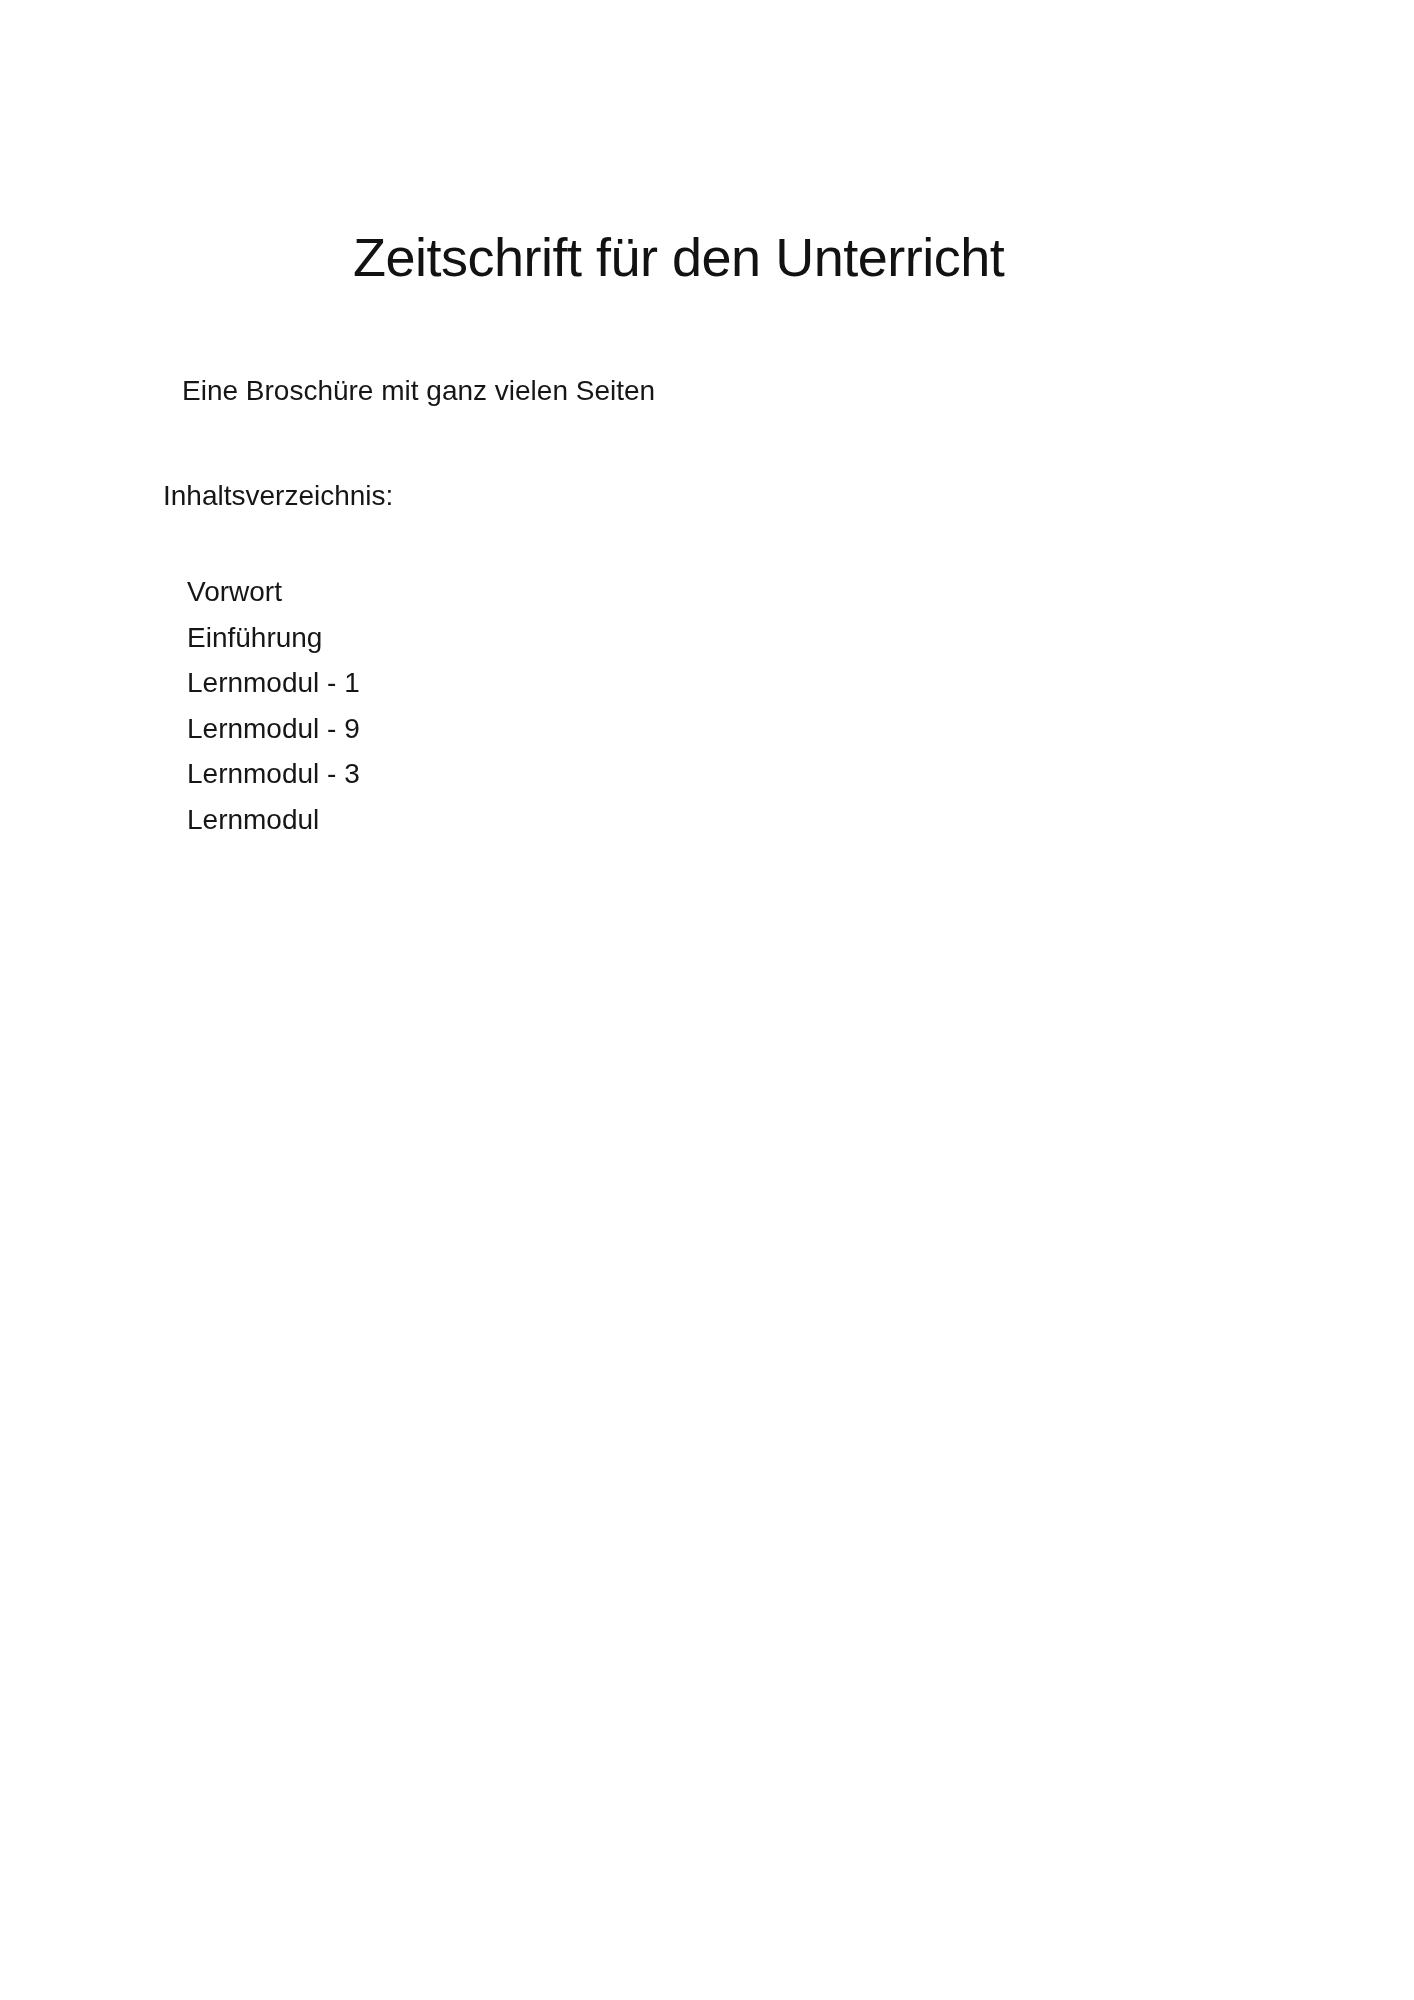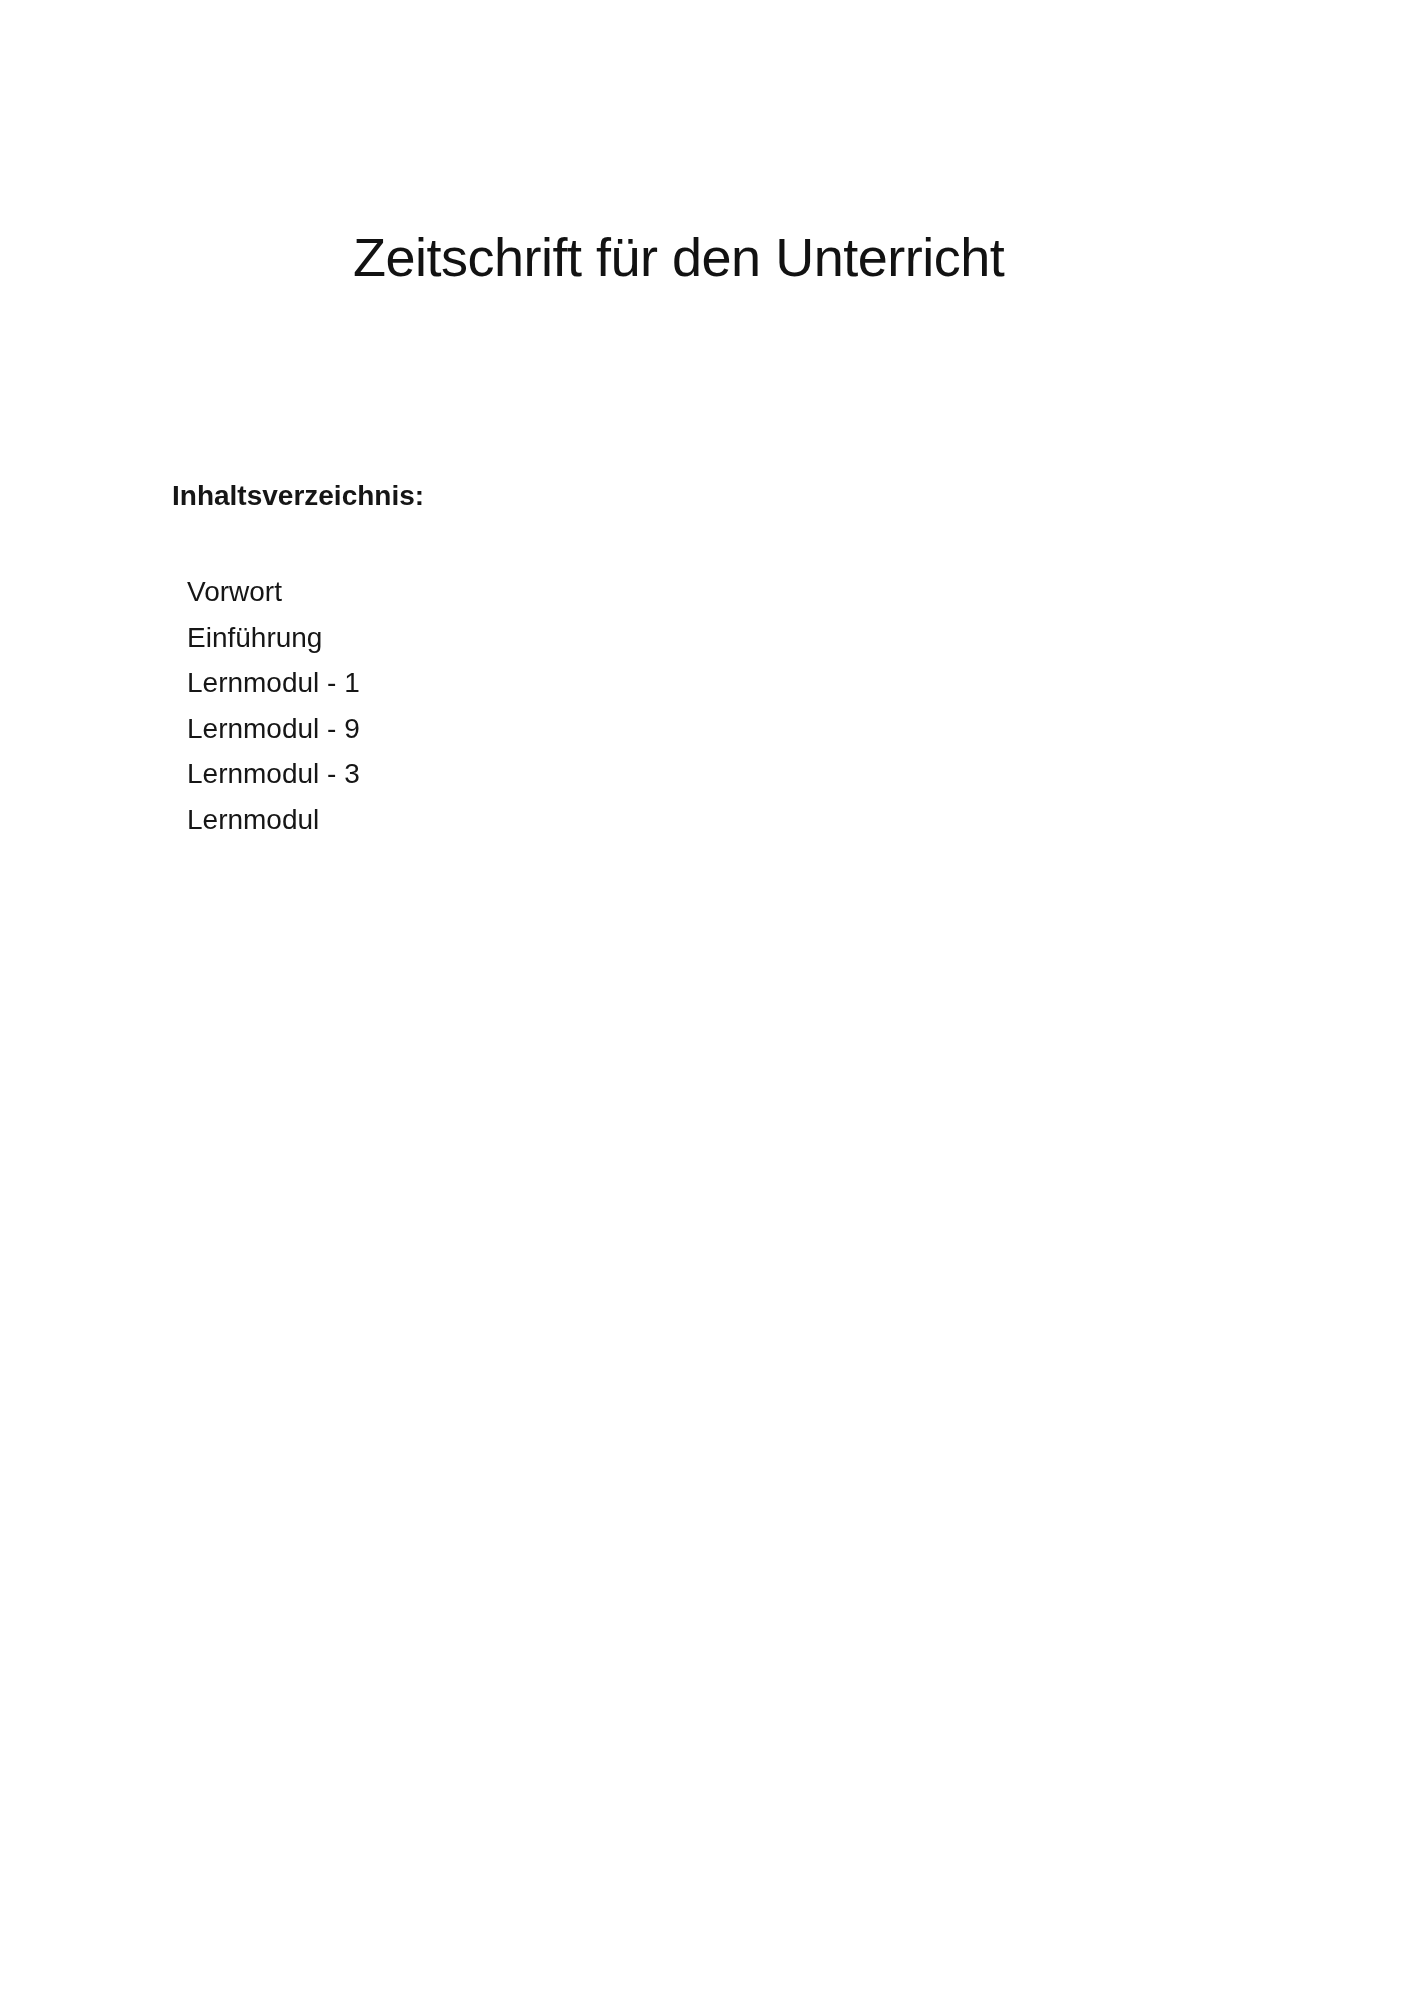--- a/index.html
+++ b/index.html
@@ -29,24 +29,24 @@
   .doc-subtitle {
     position: absolute;
     left: 182px;
     top: 375px;
     font-size: 28px;
     font-weight: 400;
     white-space: nowrap;
   }
   .toc-heading {
     position: absolute;
-    left: 172px;
+    left: 163px;
     top: 480px;
     font-size: 28px;
-    font-weight: 700;
+    font-weight: 400;
     white-space: nowrap;
   }
   .toc-list {
     position: absolute;
     left: 163px;
     top: 569px;
     font-size: 28px;
     font-weight: 400;
     line-height: 45.6px;
     margin-left: 24px;
@@ -63,20 +63,21 @@
     white-space: nowrap;
   }
 </style>
 </head>
 <body>
 
 <div class="page">
 
   <h1 class="doc-title" style="margin:0; font-size:54px; font-weight:400;">Zeitschrift für den Unterricht</h1>
 
+  <div class="doc-subtitle">Eine Broschüre mit ganz vielen Seiten</div>
 
   <div class="toc-heading">Inhaltsverzeichnis:</div>
 
   <div class="toc-list">
     <div class="toc-item">Vorwort</div>
     <div class="toc-item">Einführung</div>
     <div class="toc-item">Lernmodul - 1</div>
     <div class="toc-item">Lernmodul - 9</div>
     <div class="toc-item">Lernmodul - 3</div>
     <div class="toc-item">Lernmodul</div>

